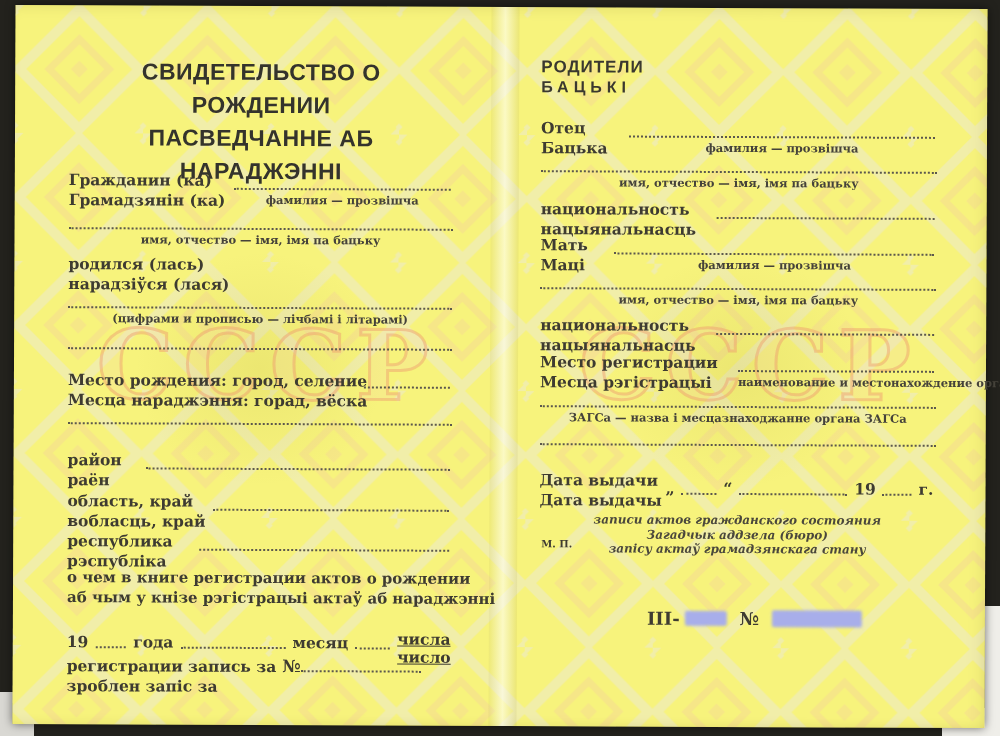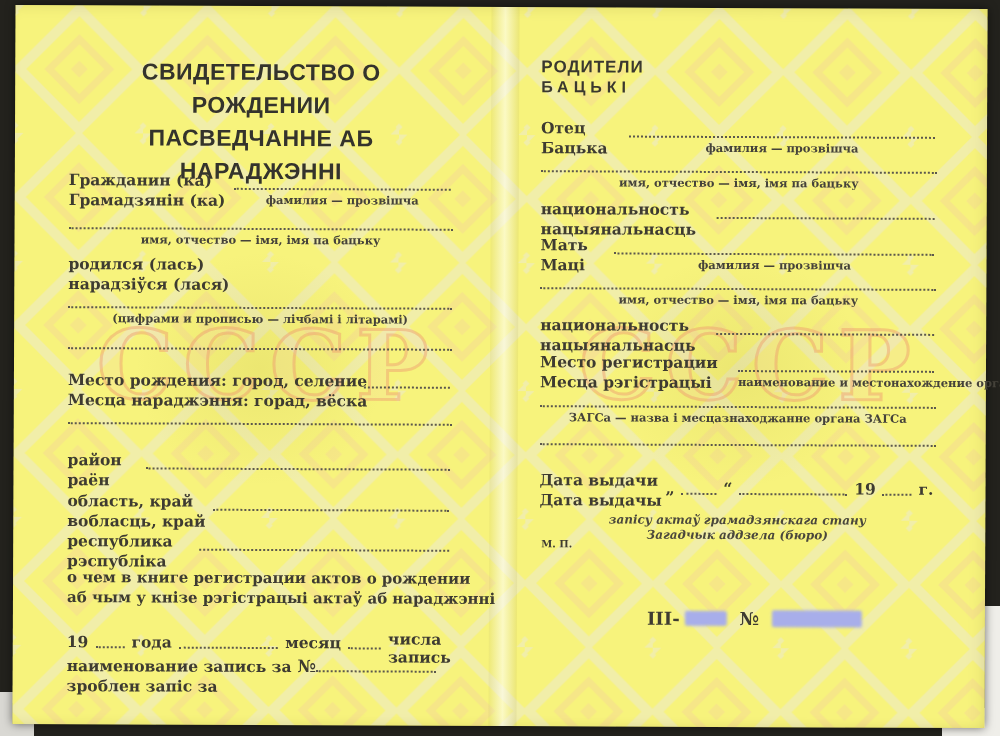--- a/index.html
+++ b/index.html
@@ -30,21 +30,21 @@
         letter-spacing:1px;color:#3a382f;line-height:20px;}
   .hdr2{font-family:"Liberation Sans",sans-serif;font-weight:bold;font-size:16px;
         letter-spacing:5px;color:#3a382f;line-height:20px;}
   .lbl{font-weight:bold;font-size:15.5px;line-height:19.5px;color:#3e3b31;white-space:nowrap;}
   .fill{position:absolute;right:2px;top:17px;}
   .dl{border-bottom:2.5px dotted #5c584d;height:0;}
   .cap{text-align:center;font-weight:bold;font-size:11.5px;color:#45423a;margin-top:3px;
        white-space:nowrap;}
   .dflex{display:flex;align-items:flex-end;gap:7px;font-weight:bold;font-size:15.5px;color:#3e3b31;}
   .dseg{border-bottom:2.5px dotted #5c584d;height:4px;margin-bottom:3px;}
-  .stack{display:inline-flex;flex-direction:column;line-height:18px;transform:translateY(14px);}
+  .stack{display:inline-flex;flex-direction:column;line-height:18px;transform:translateY(14px);text-decoration:underline;}
   .rec1{font-weight:bold;font-size:15.5px;color:#3e3b31;line-height:20px;}
   .rec2{font-weight:bold;font-size:15.5px;color:#3e3b31;line-height:20px;}
   .numsign{font-size:17px;margin-left:6px;}
   .iseg{display:inline-block;border-bottom:2.5px dotted #5c584d;height:12px;vertical-align:baseline;}
   .seal{position:absolute;left:2px;top:26px;font-weight:bold;font-size:10px;color:#3e3b31;}
   .signer{position:absolute;left:48px;width:300px;text-align:center;font-style:italic;
           font-size:12px;line-height:14.5px;font-weight:bold;color:#4a473c;}
   .serial{left:108px;display:flex;align-items:center;gap:13px;font-weight:bold;
           font-size:18px;color:#3e3b31;}
   .redact{display:inline-block;background:#a8aeea;border-radius:2px;filter:blur(1.5px);}
@@ -170,27 +170,27 @@
 
       <div class="row dflex" style="top:610px">
         <span>19</span>
         <span class="dseg" style="width:44px"></span>
         <span>года</span>
         <span class="dseg" style="width:150px"></span>
         <span>месяц</span>
         <span class="dseg" style="width:50px"></span>
         <span class="stack">
           <span>числа</span>
-          <span>запись</span>
+          <span>число</span>
         </span>
       </div>
 
       <div class="row" style="top:650px">
         <div class="rec1">
-          <span>наименование запись за</span><span class="numsign">№</span><span class="iseg" style="width:120px"></span>
+          <span>регистрации запись за</span><span class="numsign">№</span><span class="iseg" style="width:120px"></span>
         </div>
         <div class="rec2">зроблен запіс за</div>
       </div>
     </div>
 
     <div class="page page-right">
       <div class="tint"></div>
       <div class="wm" style="top:310px;left:53%">СССР</div>
 
       <div class="row" style="top:50px">
@@ -282,22 +282,23 @@
           <span class="dseg" style="width:150px"></span>
           <span>19</span>
           <span class="dseg" style="width:40px"></span>
           <span>г.</span>
         </div>
       </div>
 
       <div class="row" style="top:505px">
         <div class="seal">М. П.</div>
         <div class="signer">
+          <div>записи актов гражданского состояния</div>
+          <div>Загадчык аддзела (бюро)</div>
           <div>запісу актаў грамадзянскага стану</div>
-          <div>Загадчык аддзела (бюро)</div>
         </div>
       </div>
 
       <div class="row serial" style="top:600px">
         <span style="margin-right:-8px">ІІІ-</span>
         <span class="redact r1"></span>
         <span>№</span>
         <span class="redact r2"></span>
       </div>
     </div>

